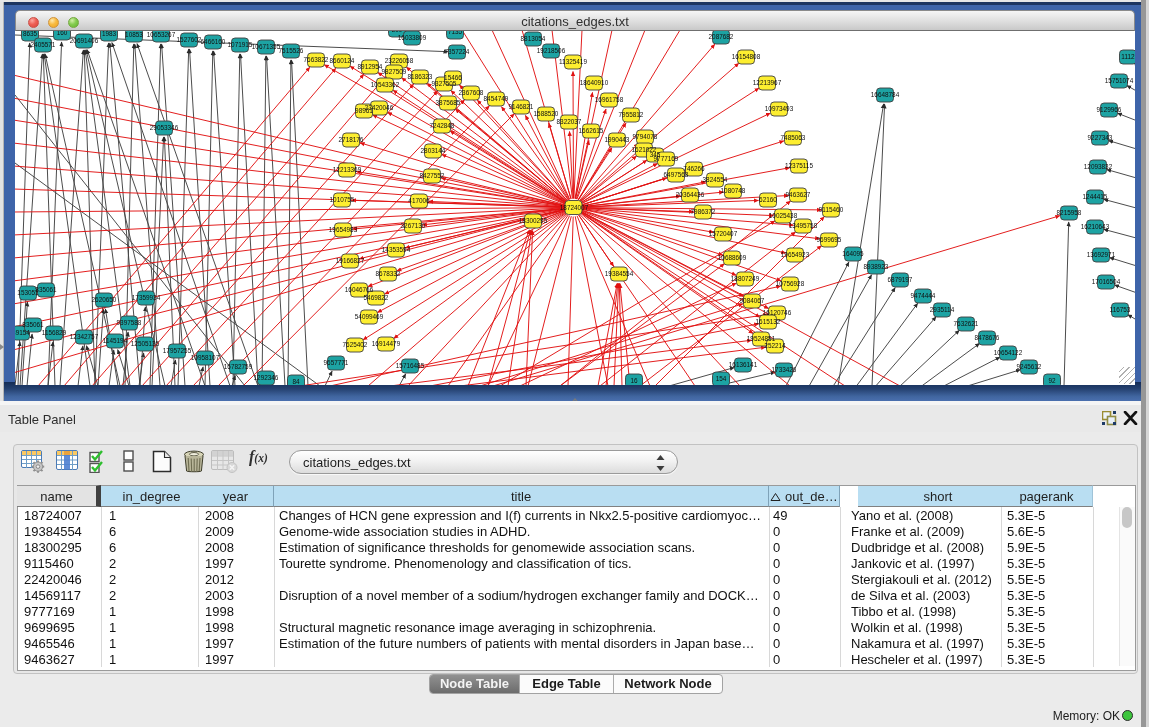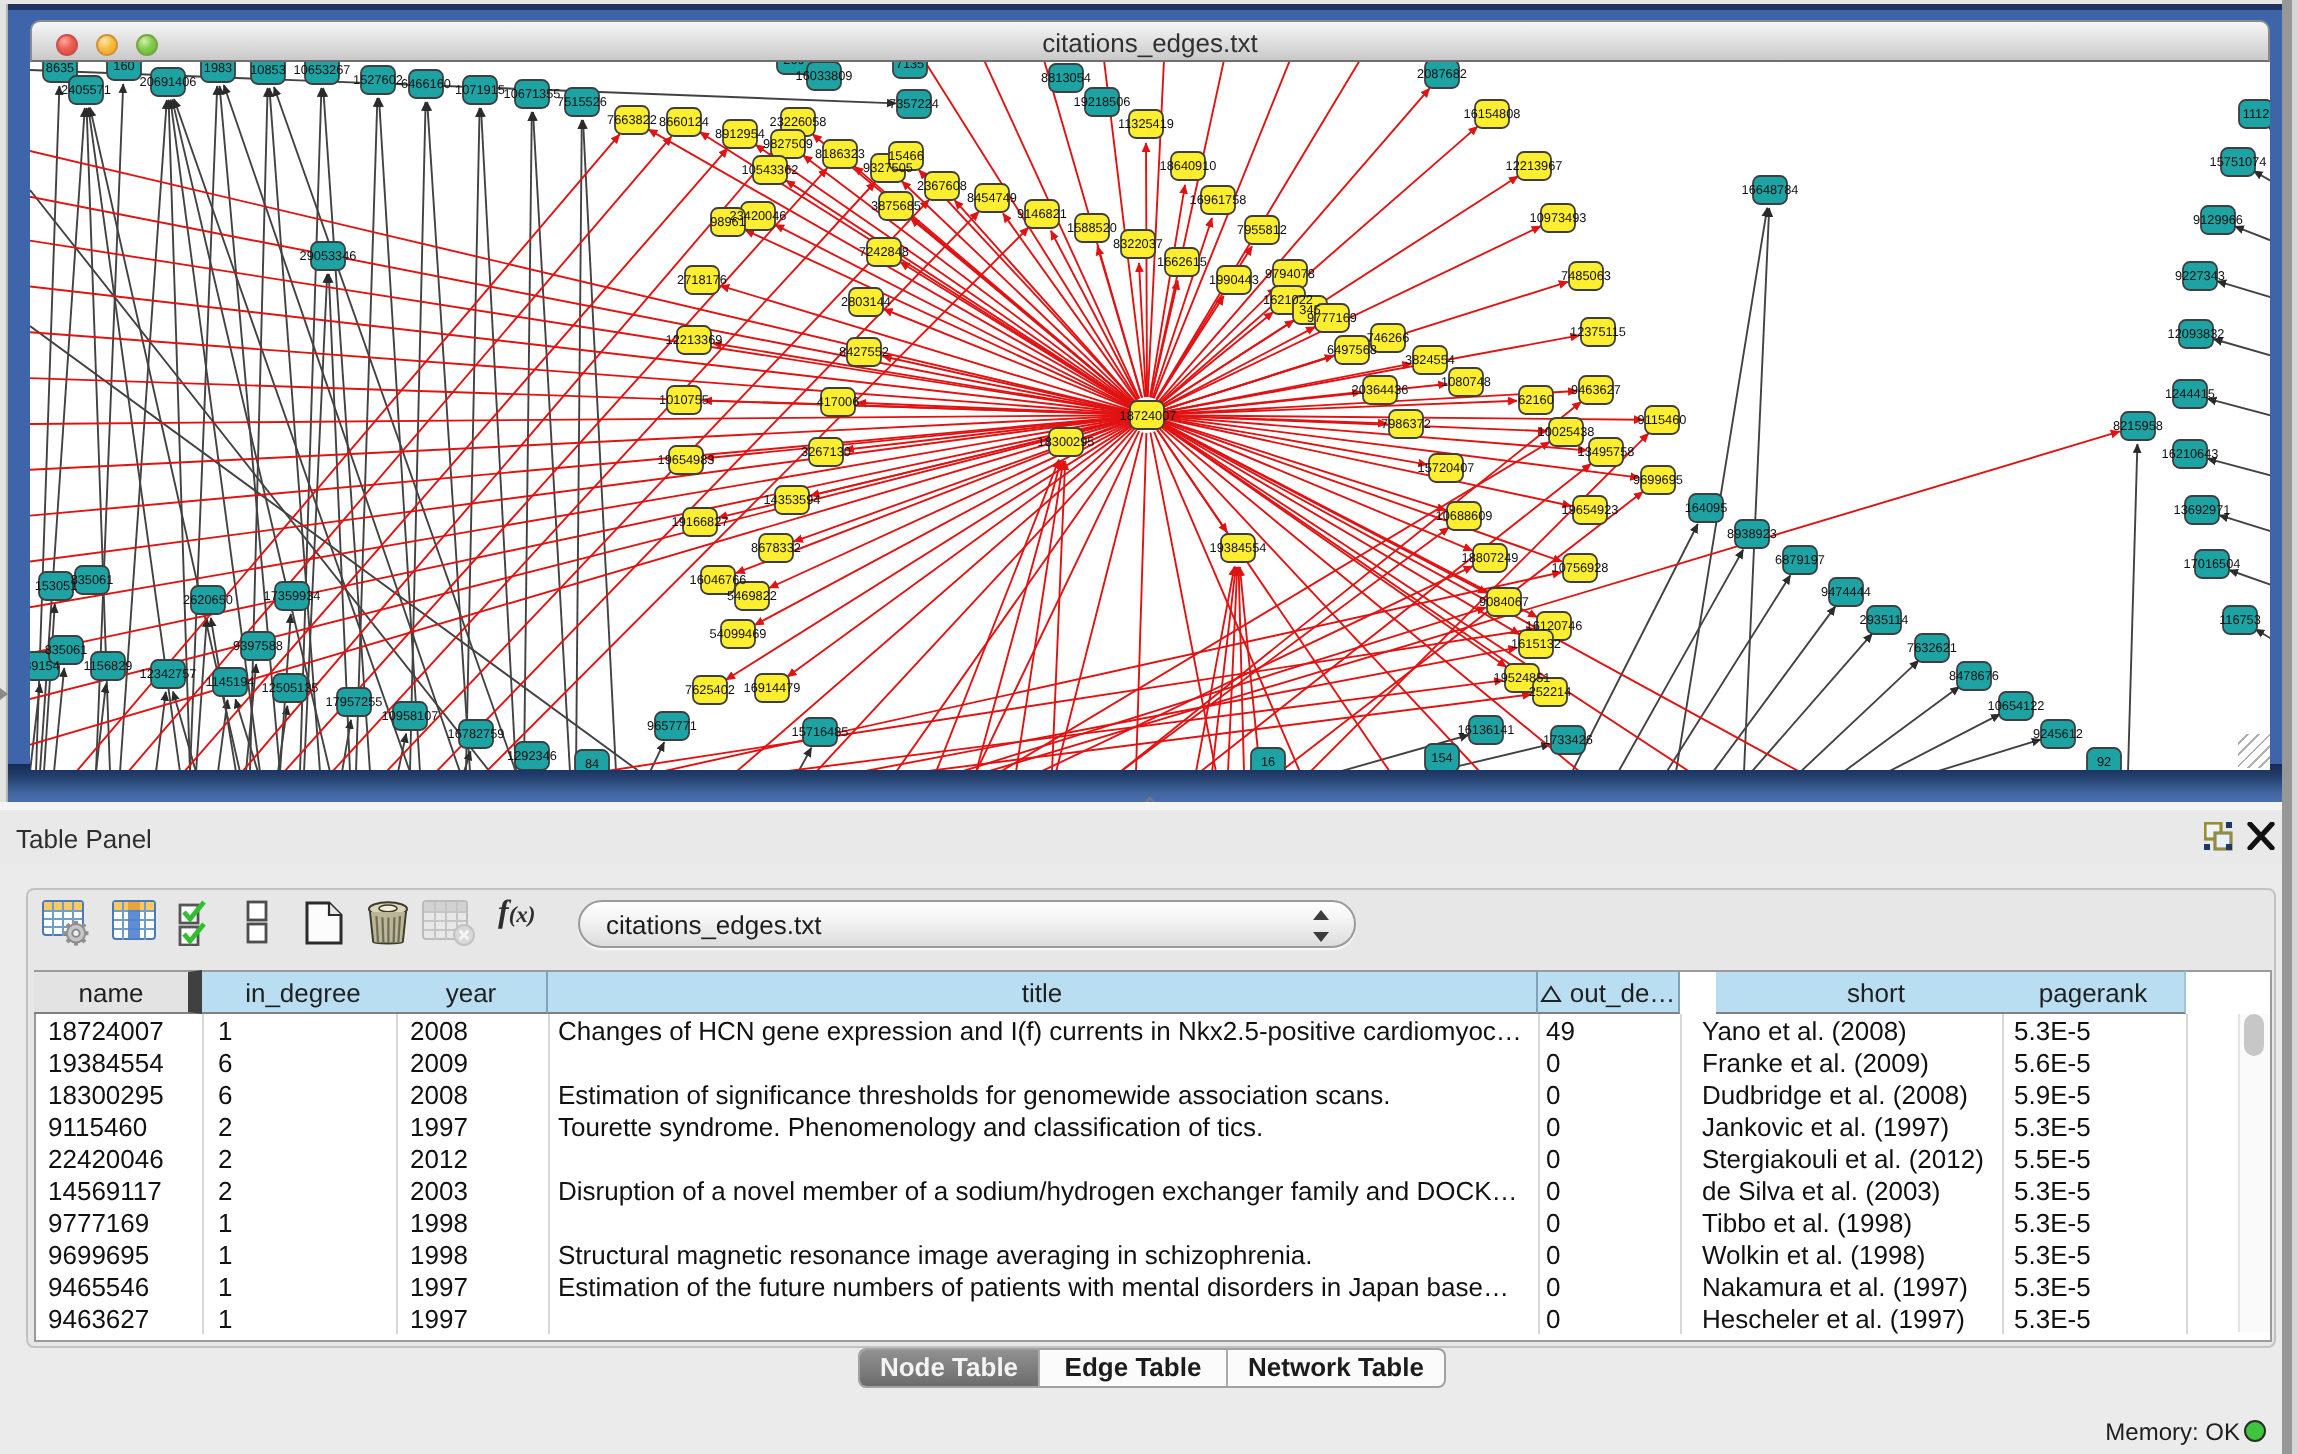--- a/index.html
+++ b/index.html
@@ -670,21 +670,21 @@
 
 <div class="abs" id="combo">
     <span class="cv">citations_edges.txt</span>
   <svg class="st" width="9" height="16">
       <path d="M4.5 0 L8.5 5 H0.5 Z" fill="#3c3c3c"></path>
       <path d="M4.5 16 L8.5 11 H0.5 Z" fill="#3c3c3c"></path>
     </svg>
 </div>
 
 <div class="abs" id="tbl"></div>
-<div class="abs th" style="left:17px;width:84px;background:#e3e3e3;border-right:7px solid #404040">name</div>
+<div class="abs th" style="left:17px;width:84px;background:#e3e3e3;border-right:5px solid #404040">name</div>
 <div class="abs th" style="left:101px;width:102px">in_degree</div>
 <div class="abs th" style="left:198px;width:76px">year</div>
 <div class="abs th" style="left:274px;width:495px">title</div>
 <div class="abs th" style="left:769px;width:71px"><svg width="11" height="10" style="vertical-align:-1px">
       <path d="M5.5 1.5 L10 8.5 H1 Z" fill="none" stroke="#222"></path>
     </svg> out_de…</div>
 <div class="abs th" style="left:858px;width:161px">short</div>
 <div class="abs th" style="left:1001px;width:92px;border-right:1px solid #9fc3d8">pagerank</div>
 
 <div class="tr" style="top:507px">
@@ -693,20 +693,21 @@
 <span class="c" style="left:188px">2008</span>
 <span class="c tt" style="left:262px">Changes of HCN gene expression and I(f) currents in Nkx2.5-positive cardiomyoc…</span>
 <span class="c" style="left:756px">49</span>
 <span class="c" style="left:834px">Yano et al. (2008)</span>
 <span class="c" style="left:990px">5.3E-5</span>
 </div>
 <div class="tr" style="top:523px">
 <span class="c" style="left:7px">19384554</span>
 <span class="c" style="left:92px">6</span>
 <span class="c" style="left:188px">2009</span>
+<span class="c tt" style="left:262px">Genome-wide association studies in ADHD.</span>
 <span class="c" style="left:756px">0</span>
 <span class="c" style="left:834px">Franke et al. (2009)</span>
 <span class="c" style="left:990px">5.6E-5</span>
 </div>
 <div class="tr" style="top:539px">
 <span class="c" style="left:7px">18300295</span>
 <span class="c" style="left:92px">6</span>
 <span class="c" style="left:188px">2008</span>
 <span class="c tt" style="left:262px">Estimation of significance thresholds for genomewide association scans.</span>
 <span class="c" style="left:756px">0</span>
@@ -781,18 +782,18 @@
 <div class="abs colline" style="left:840px"></div>
 <div class="abs colline" style="left:1001px"></div>
 <div class="abs colline" style="left:1093px"></div>
 <div class="abs" id="vsb">
     <div class="thumb"></div>
   </div>
 
 <div class="abs" id="tabs">
   <div class="seg" id="seg1">Node Table</div>
   <div class="seg" id="seg2">Edge Table</div>
-  <div class="seg" id="seg3">Network Table</div>
+  <div class="seg" id="seg3">Network Node</div>
 </div>
 <div class="abs" id="mem">Memory: OK</div>
 <div class="abs" id="memdot"></div>
 <div class="abs" id="rightstrip1"></div>
 <div class="abs" id="rightstrip2"></div>
 
 </body></html>

